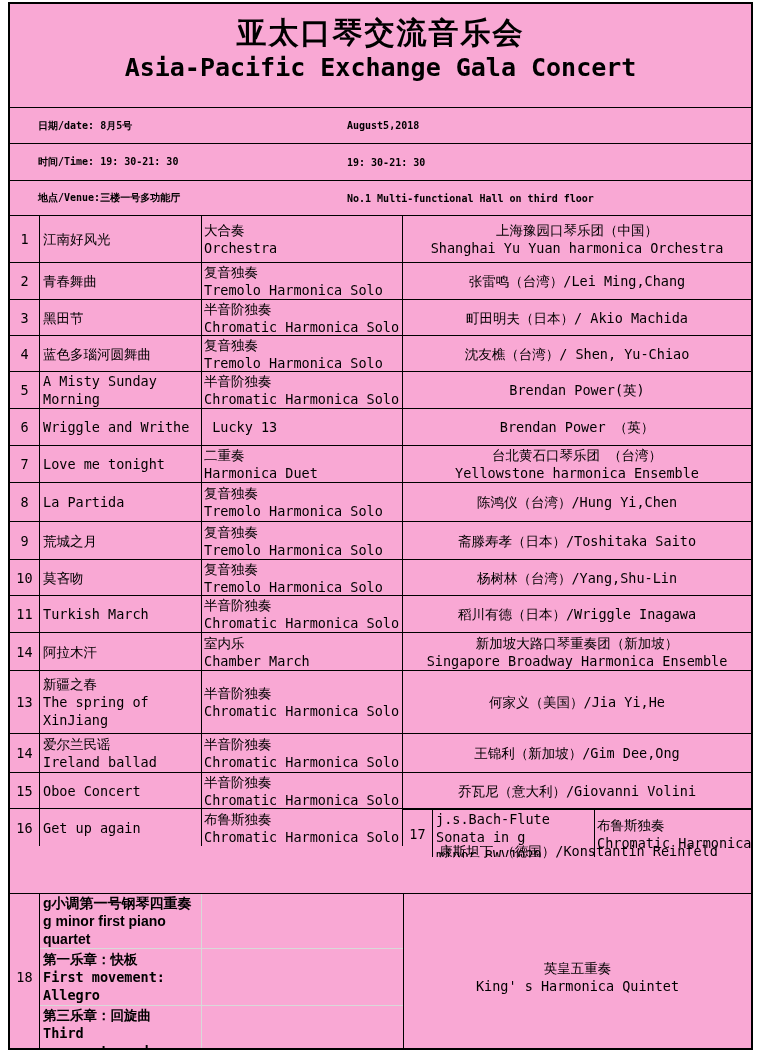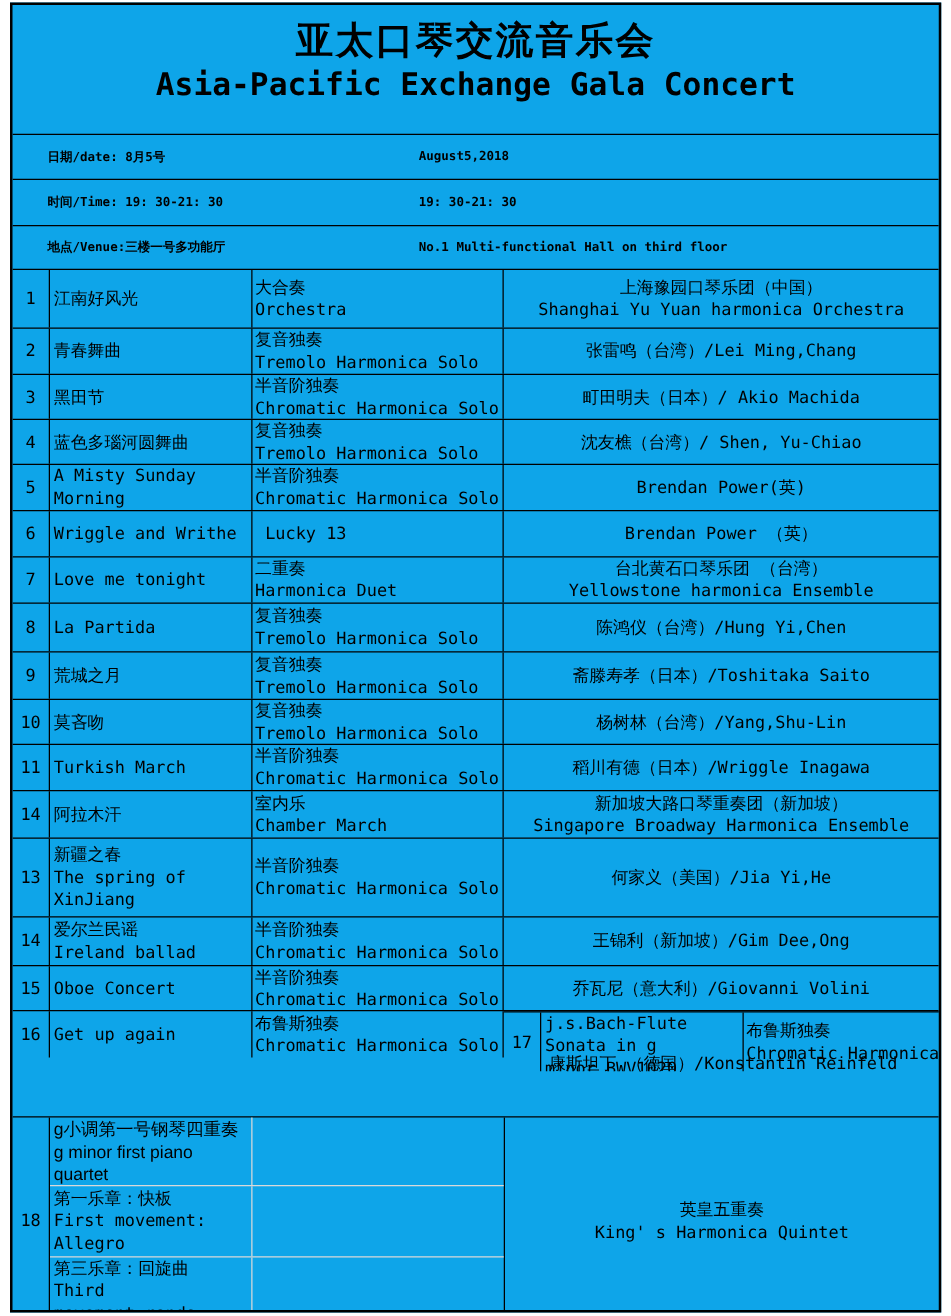--- a/index.html
+++ b/index.html
@@ -1,46 +1,46 @@
 <!DOCTYPE html>
 <html><head>
 <meta charset="utf-8">
 <style>
   html,body{margin:0;padding:0;background:#fff;}
   body{width:761px;height:1053px;position:relative;color:#000;
        font-family:"DejaVu Sans Mono","Liberation Mono",monospace;}
   .page{position:absolute;left:8px;top:2px;width:745px;height:1048px;
-        border:2px solid #000;box-sizing:border-box;overflow:hidden;background:#0ea5e9;}
+        border:2px solid #000;box-sizing:border-box;overflow:hidden;background:#f9a8d4;}
   
   .title-block{height:91px;box-sizing:border-box;text-align:center;}
   .title-zh{font-size:30px;font-weight:bold;letter-spacing:2px;margin-top:12px;line-height:34px;}
   .title-en{font-size:25px;font-weight:bold;line-height:30px;margin-top:3px;}
   
   .info-row{position:relative;box-sizing:border-box;border-top:1px solid #000;
             display:flex;align-items:center;font-weight:bold;font-size:10px;}
   .info-label{margin-left:28px;white-space:pre;}
-  .info-value{position:absolute;left:325px;white-space:pre;}
+  .info-value{position:absolute;left:337px;white-space:pre;}
   
   .trow,.rgroup{display:flex;box-sizing:border-box;border-top:1px solid #000;
                 font-size:13.5px;line-height:18px;}
   .c{box-sizing:border-box;display:flex;align-items:center;overflow:hidden;
      white-space:pre-wrap;}
   .num{width:30px;justify-content:center;border-right:1px solid #000;}
   .piece{width:162px;padding:0 3px;border-right:1px solid #000;}
   .type{width:201px;padding:0 2px;border-right:1px solid #000;}
   .perf{flex:1;justify-content:center;text-align:center;}
   .top{align-items:flex-start;}
   
   .rg-left{display:flex;flex-direction:row;width:396px;box-sizing:border-box;}
   .rg-row{display:flex;box-sizing:border-box;}
   .rg-row+.rg-row{border-top:1px solid #000;}
   
   .r18-mid{display:flex;flex-direction:column;width:364px;box-sizing:border-box;
            border-right:1px solid #000;}
-  .r18-sub{display:flex;box-sizing:border-box;}
+  .r18-sub{display:flex;box-sizing:border-box;font-weight:bold;}
   .r18-sub+.r18-sub{border-top:1px solid #d9d9d9;}
   .r18-piece{width:162px;padding:0 3px;border-right:1px solid #d9d9d9;}
   .r18-type{flex:1;}
   .alt-font{font-family:"Liberation Sans","DejaVu Sans",sans-serif;font-size:14px;line-height:18px;}
 </style>
 </head>
 <body>
 
 <div class="page">
 

